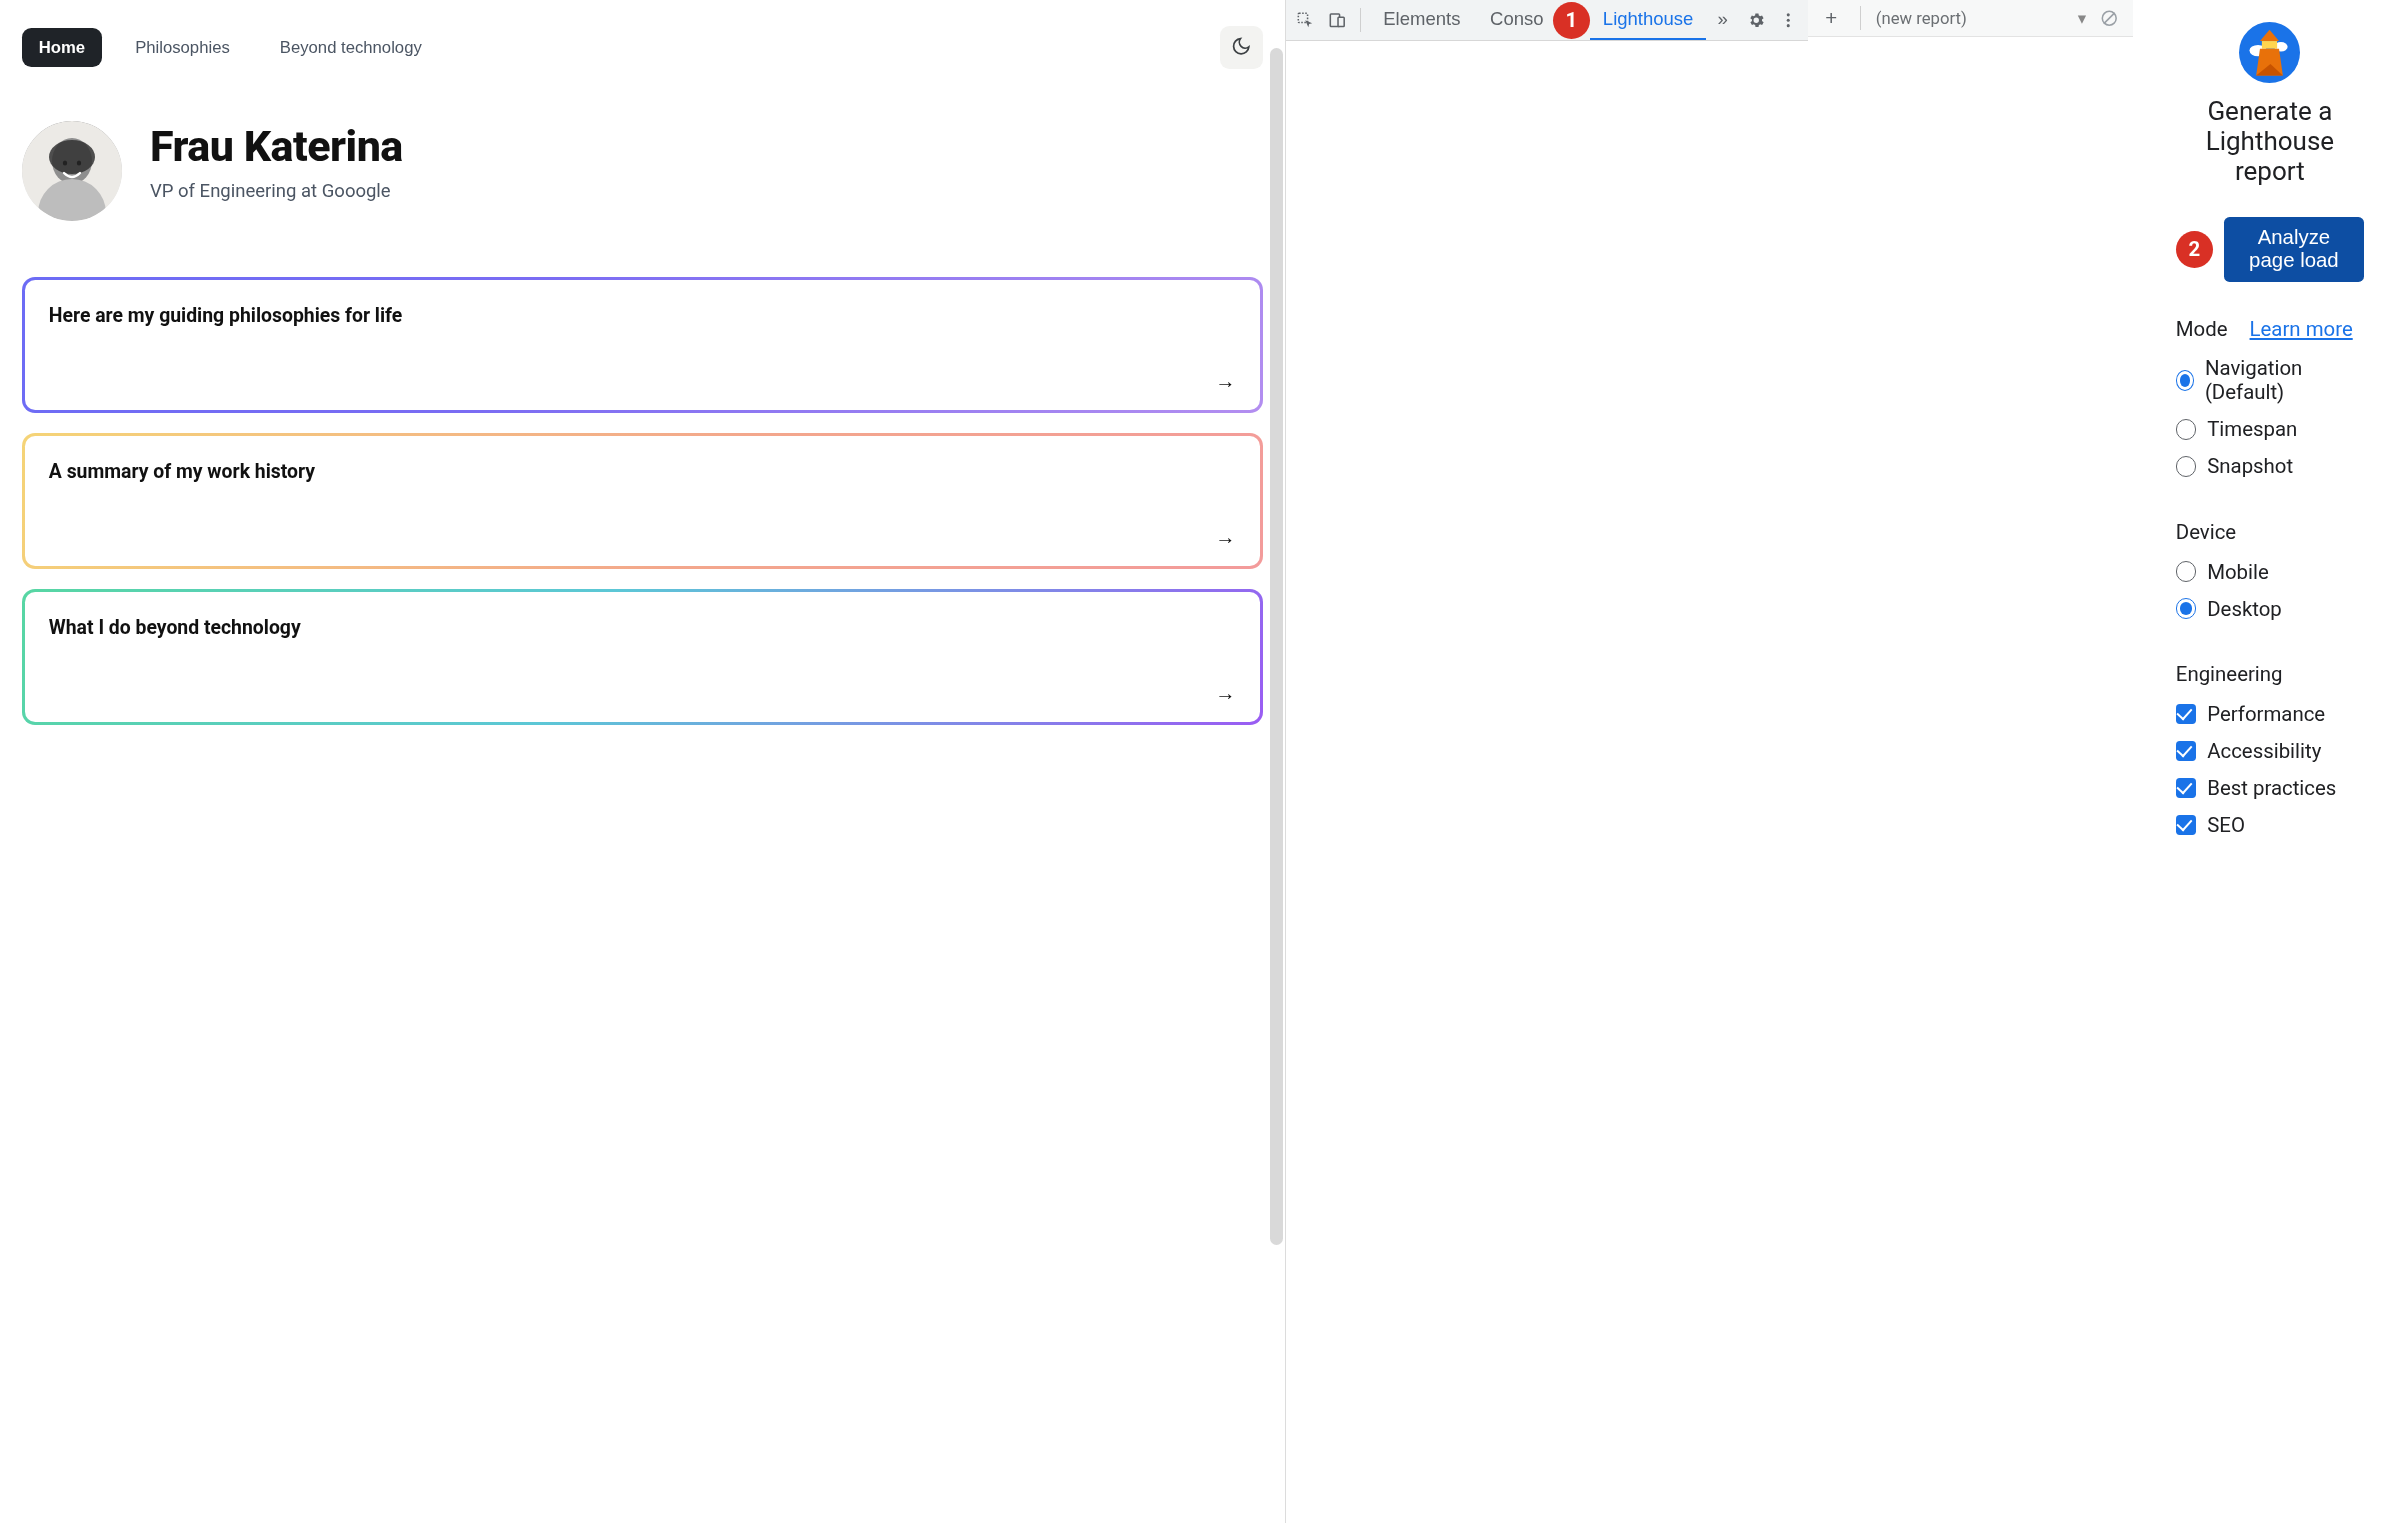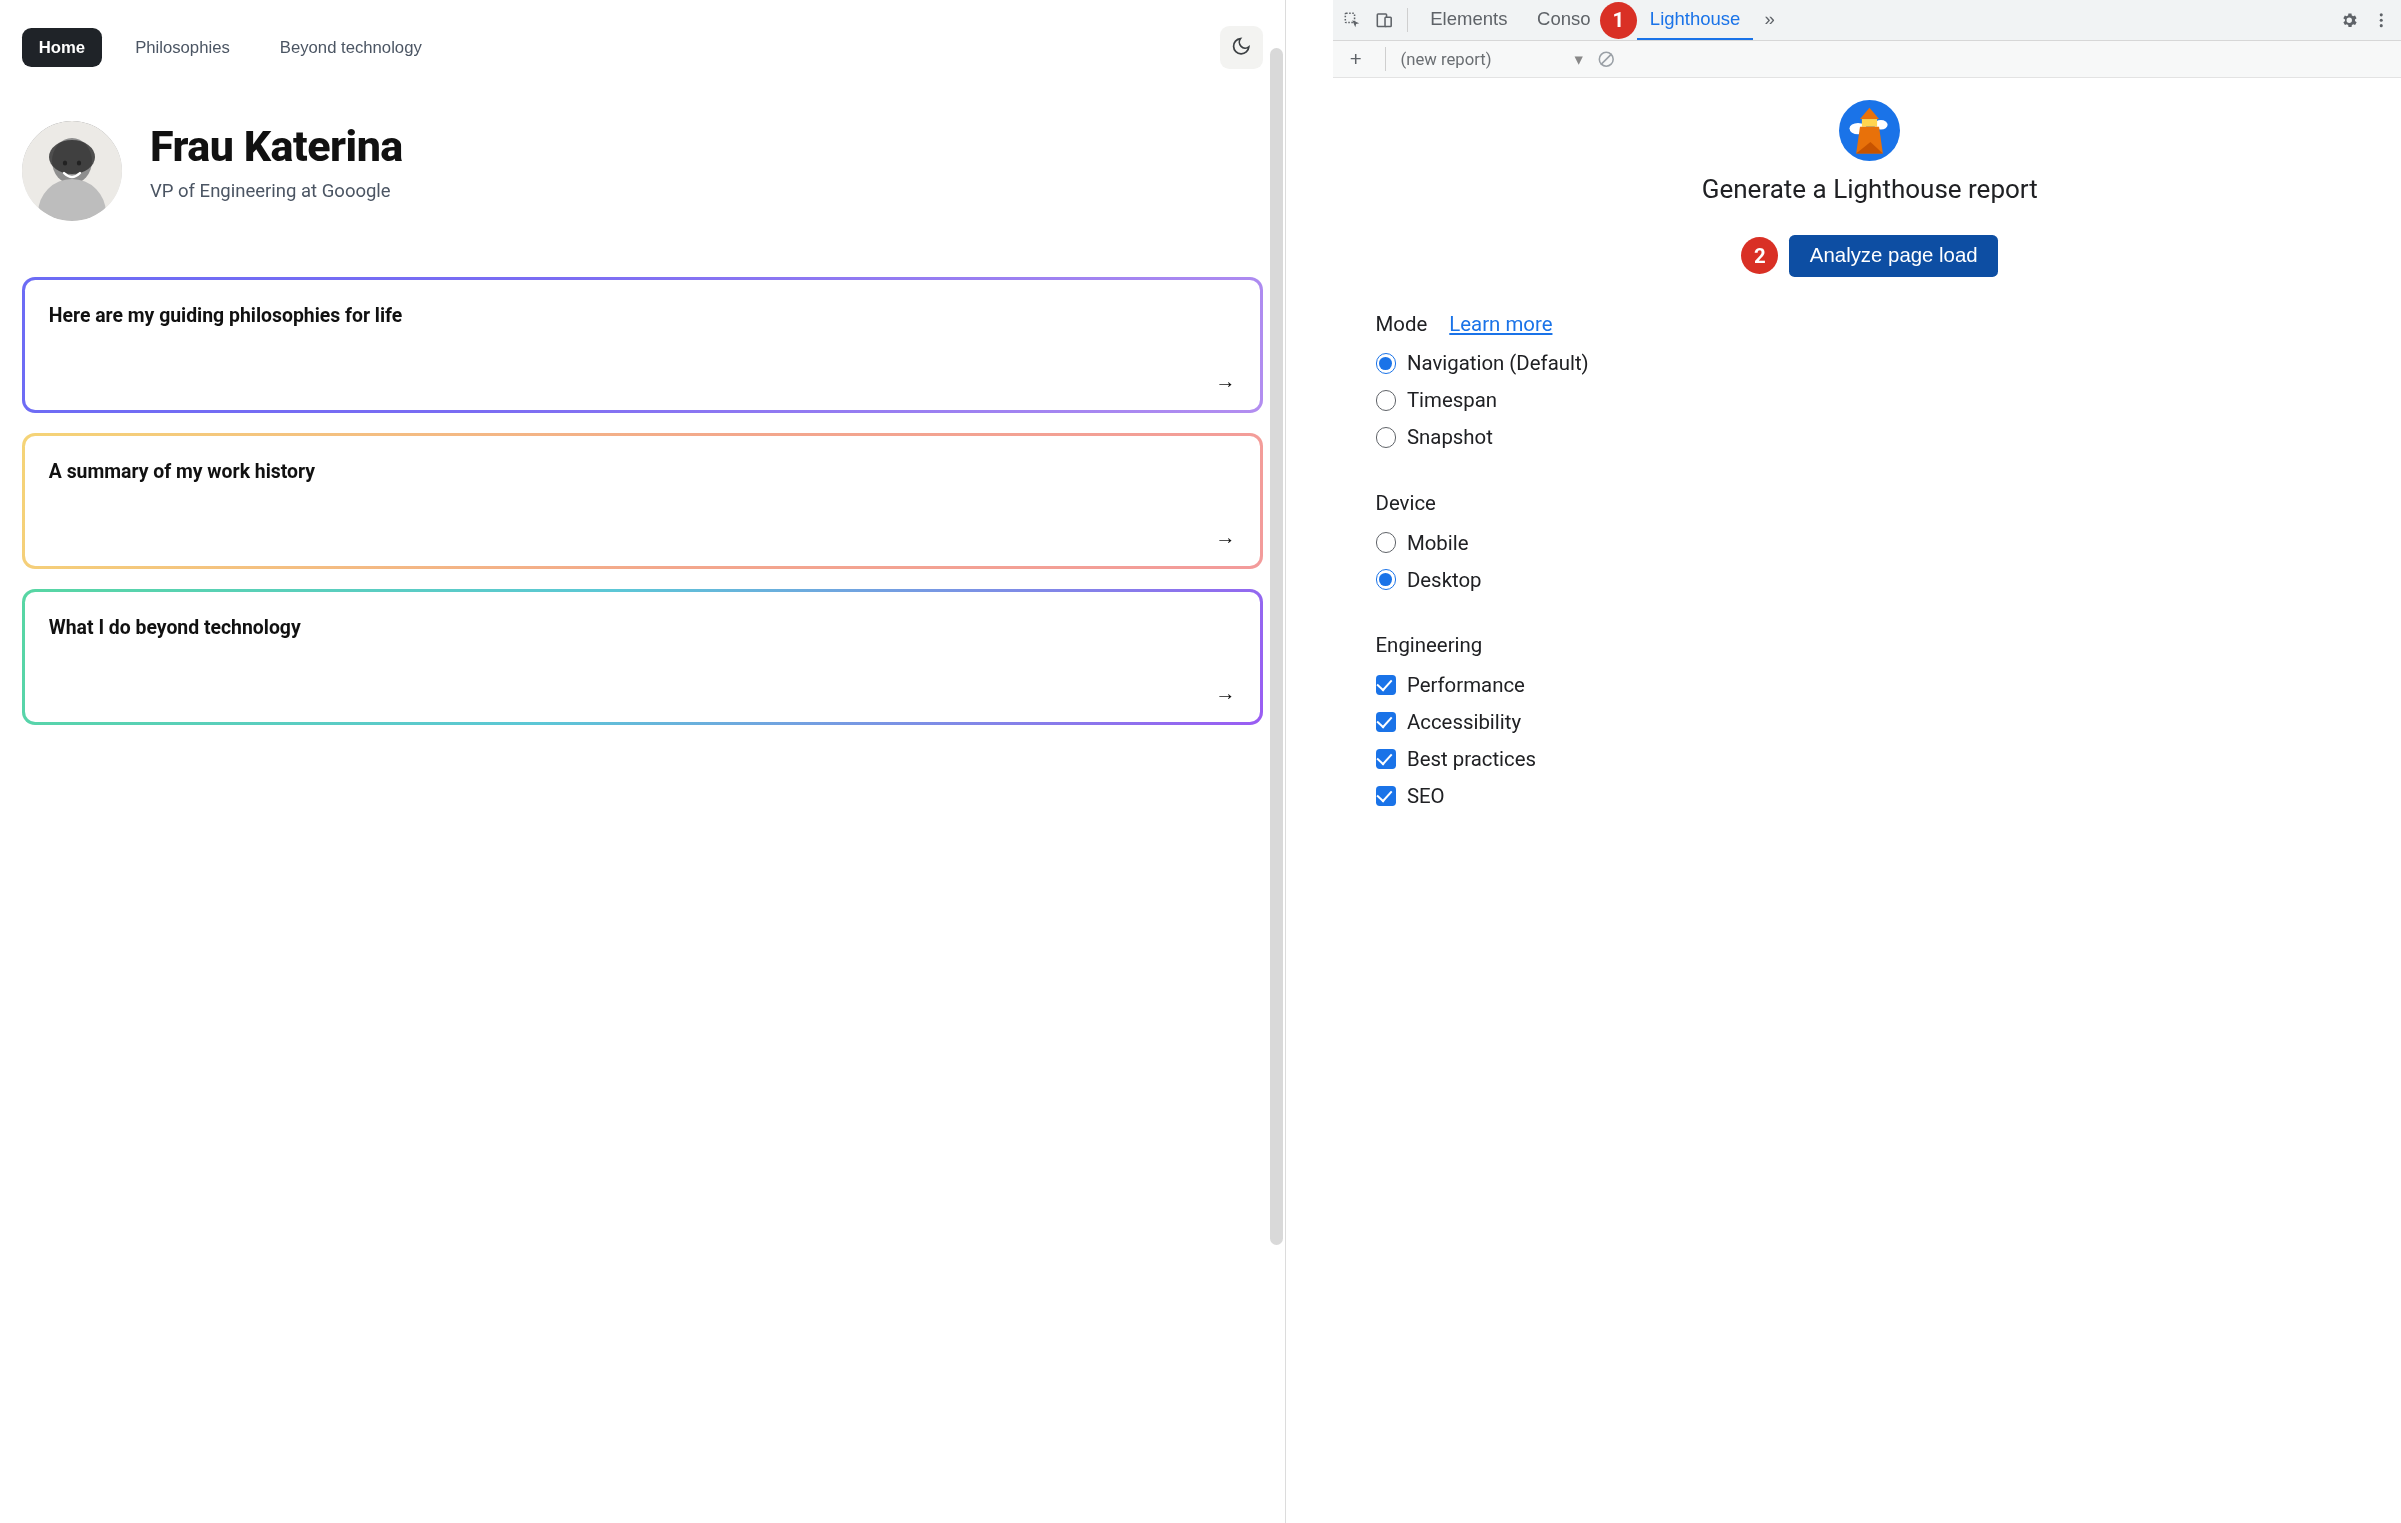--- a/index.html
+++ b/index.html
@@ -126,25 +126,24 @@
     bottom: 278px;
     background: #d9d9d9;
     border-radius: 6.5px;
   }
 
   
   .devtools-pane {
     flex: 1;
     border-left: 0.9px solid #dcdcdc;
     display: flex;
-    flex-direction: column;
+    flex-direction: row;
     font-size: 14px;
     background: #fff;
     overflow: hidden;
-    padding-left: 47px;
   }
   .dt-tabbar {
     display: flex;
     align-items: center;
     height: 41px;
     border-bottom: 0.9px solid #d7d7d7;
     background: #f1f3f4;
     padding: 0 5.6px;
     gap: 3.7px;
     position: relative;
@@ -173,21 +172,21 @@
     display: flex;
     align-items: center;
     height: 37px;
     border-bottom: 0.9px solid #e3e3e3;
     background: #f7f8f8;
     padding: 0 9.3px;
     gap: 9.3px;
     color: #5f6368;
   }
   .dt-subbar .report-dd {
-    display: flex; align-items: center; gap: 83px;
+    display: flex; align-items: center; gap: 111px;
     font-size: 16.7px;
     color: #6b6f73;
   }
 
   .lh-body {
     flex: 1;
     overflow: auto;
     padding: 22px 37px 37px 43px;
   }
   .lh-hero { text-align: center; margin-bottom: 22px; position: relative; }

